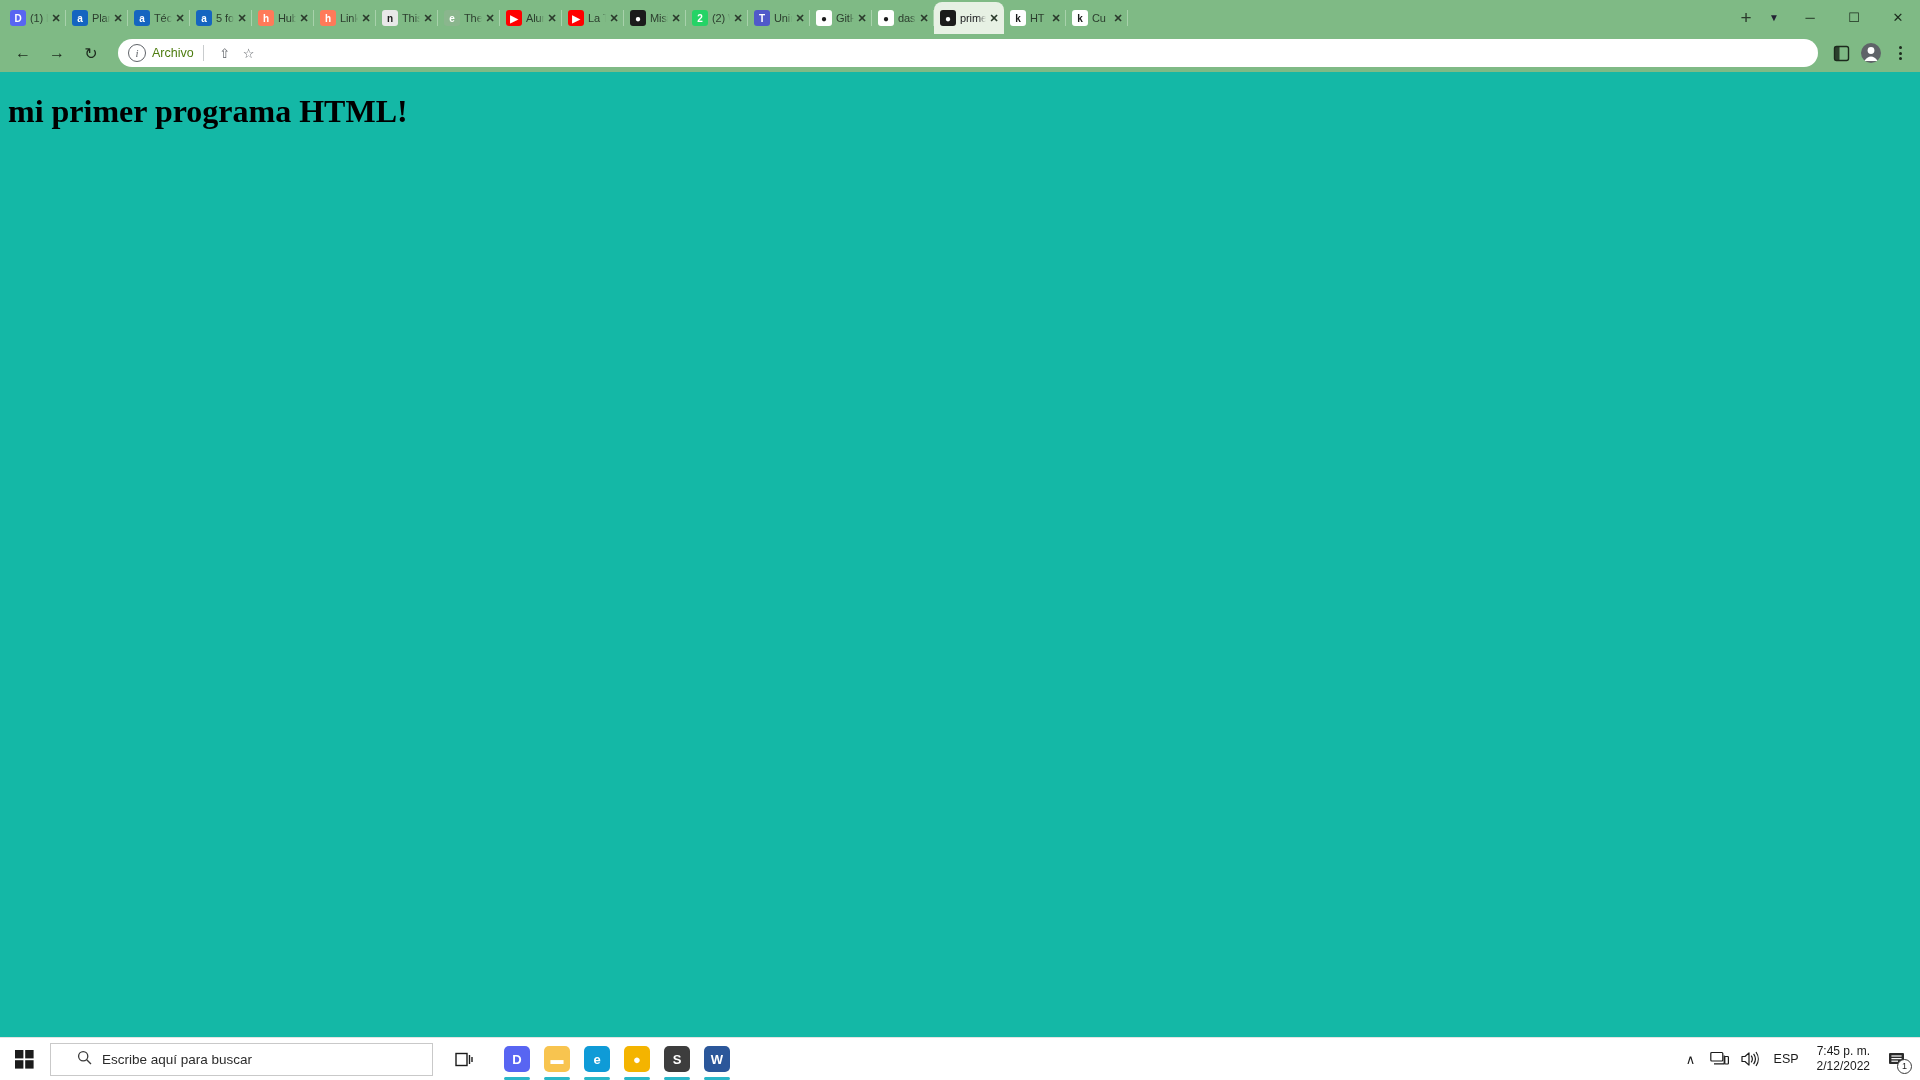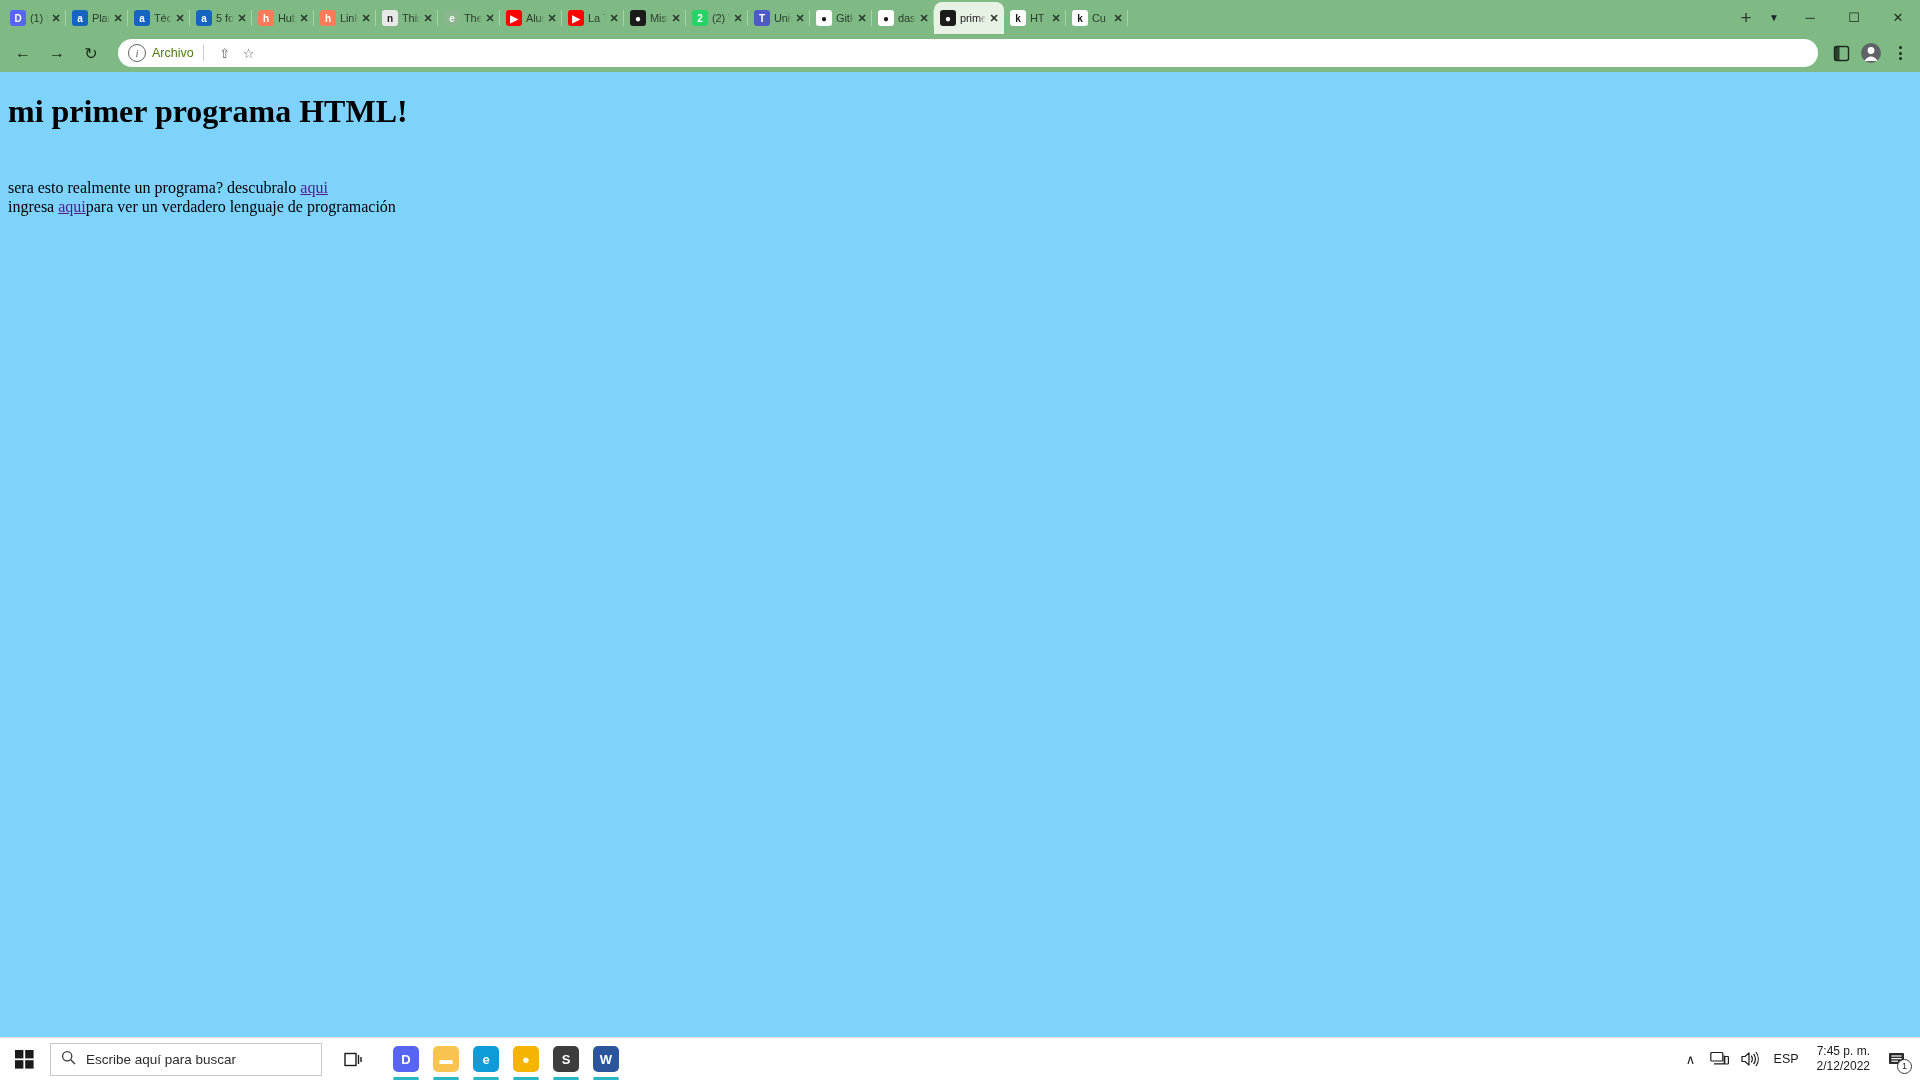--- a/index.html
+++ b/index.html
@@ -128,21 +128,21 @@
     width: 24px; height: 26px;
     display: flex; flex-direction: column; align-items: center; justify-content: center;
     gap: 2.5px;
   }
   #menu-button span { width: 3px; height: 3px; background: #1c2a1d; border-radius: 50%; }
 
   
   #page-viewport {
     position: absolute; left: 0; top: 72px;
     width: 1920px; height: 965px;
-    background: #7dd3fc;
+    background: #14b8a6;
     overflow: hidden;
   }
   #page-content {
     padding: 0px 8px;
     font-family: "Liberation Serif", serif;
     color: #000000;
   }
   #page-heading {
     font-size: 32px;
     font-weight: bold;
@@ -167,23 +167,23 @@
     width: 1920px; height: 43px;
     background: #ffffff;
     display: flex; align-items: center;
     border-top: 1px solid #e3e3e3;
   }
   #start-button {
     width: 48px; height: 43px;
     display: flex; align-items: center; justify-content: center;
   }
   #taskbar-search {
-    width: 272px; height: 33px;
+    width: 383px; height: 33px;
     background: #ffffff; border: 1px solid #c9c9c9;
-    display: flex; align-items: center; padding: 0 10px;
+    display: flex; align-items: center; padding: 0 26px;
     margin-left: 2px;
   }
   #taskbar-search-icon { font-size: 14px; color: #3a3a3a; margin-right: 10px; }
   #taskbar-search-text { font-size: 13.5px; color: #2b2b2b; }
   #task-view-button {
     width: 48px; height: 43px;
     display: flex; align-items: center; justify-content: center;
     margin-left: 6px;
   }
   .taskbar-app {
@@ -356,28 +356,20 @@
     <div id="menu-button">
       <span></span>
       <span></span>
       <span></span>
     </div>
   </div>
 
   <div id="page-viewport">
     <div id="page-content">
       <h1 id="page-heading">mi primer programa HTML!</h1>
-      <div id="page-paragraph">
-        <div>
-          <span>sera esto realmente un programa? descubralo </span><a href="#">aqui</a>
-        </div>
-        <div>
-          <span>ingresa </span><a href="#">aqui</a><span>para ver un verdadero lenguaje de programación</span>
-        </div>
-      </div>
     </div>
   </div>
 </div>
 
 <div id="taskbar">
   <div id="start-button">
     <svg width="19" height="19" viewBox="0 0 19 19" aria-hidden="true">
       <rect x="0" y="0" width="8.4" height="8.4" fill="#1b1b1b"></rect>
       <rect x="10.2" y="0" width="8.4" height="8.4" fill="#1b1b1b"></rect>
       <rect x="0" y="10.2" width="8.4" height="8.4" fill="#1b1b1b"></rect>

